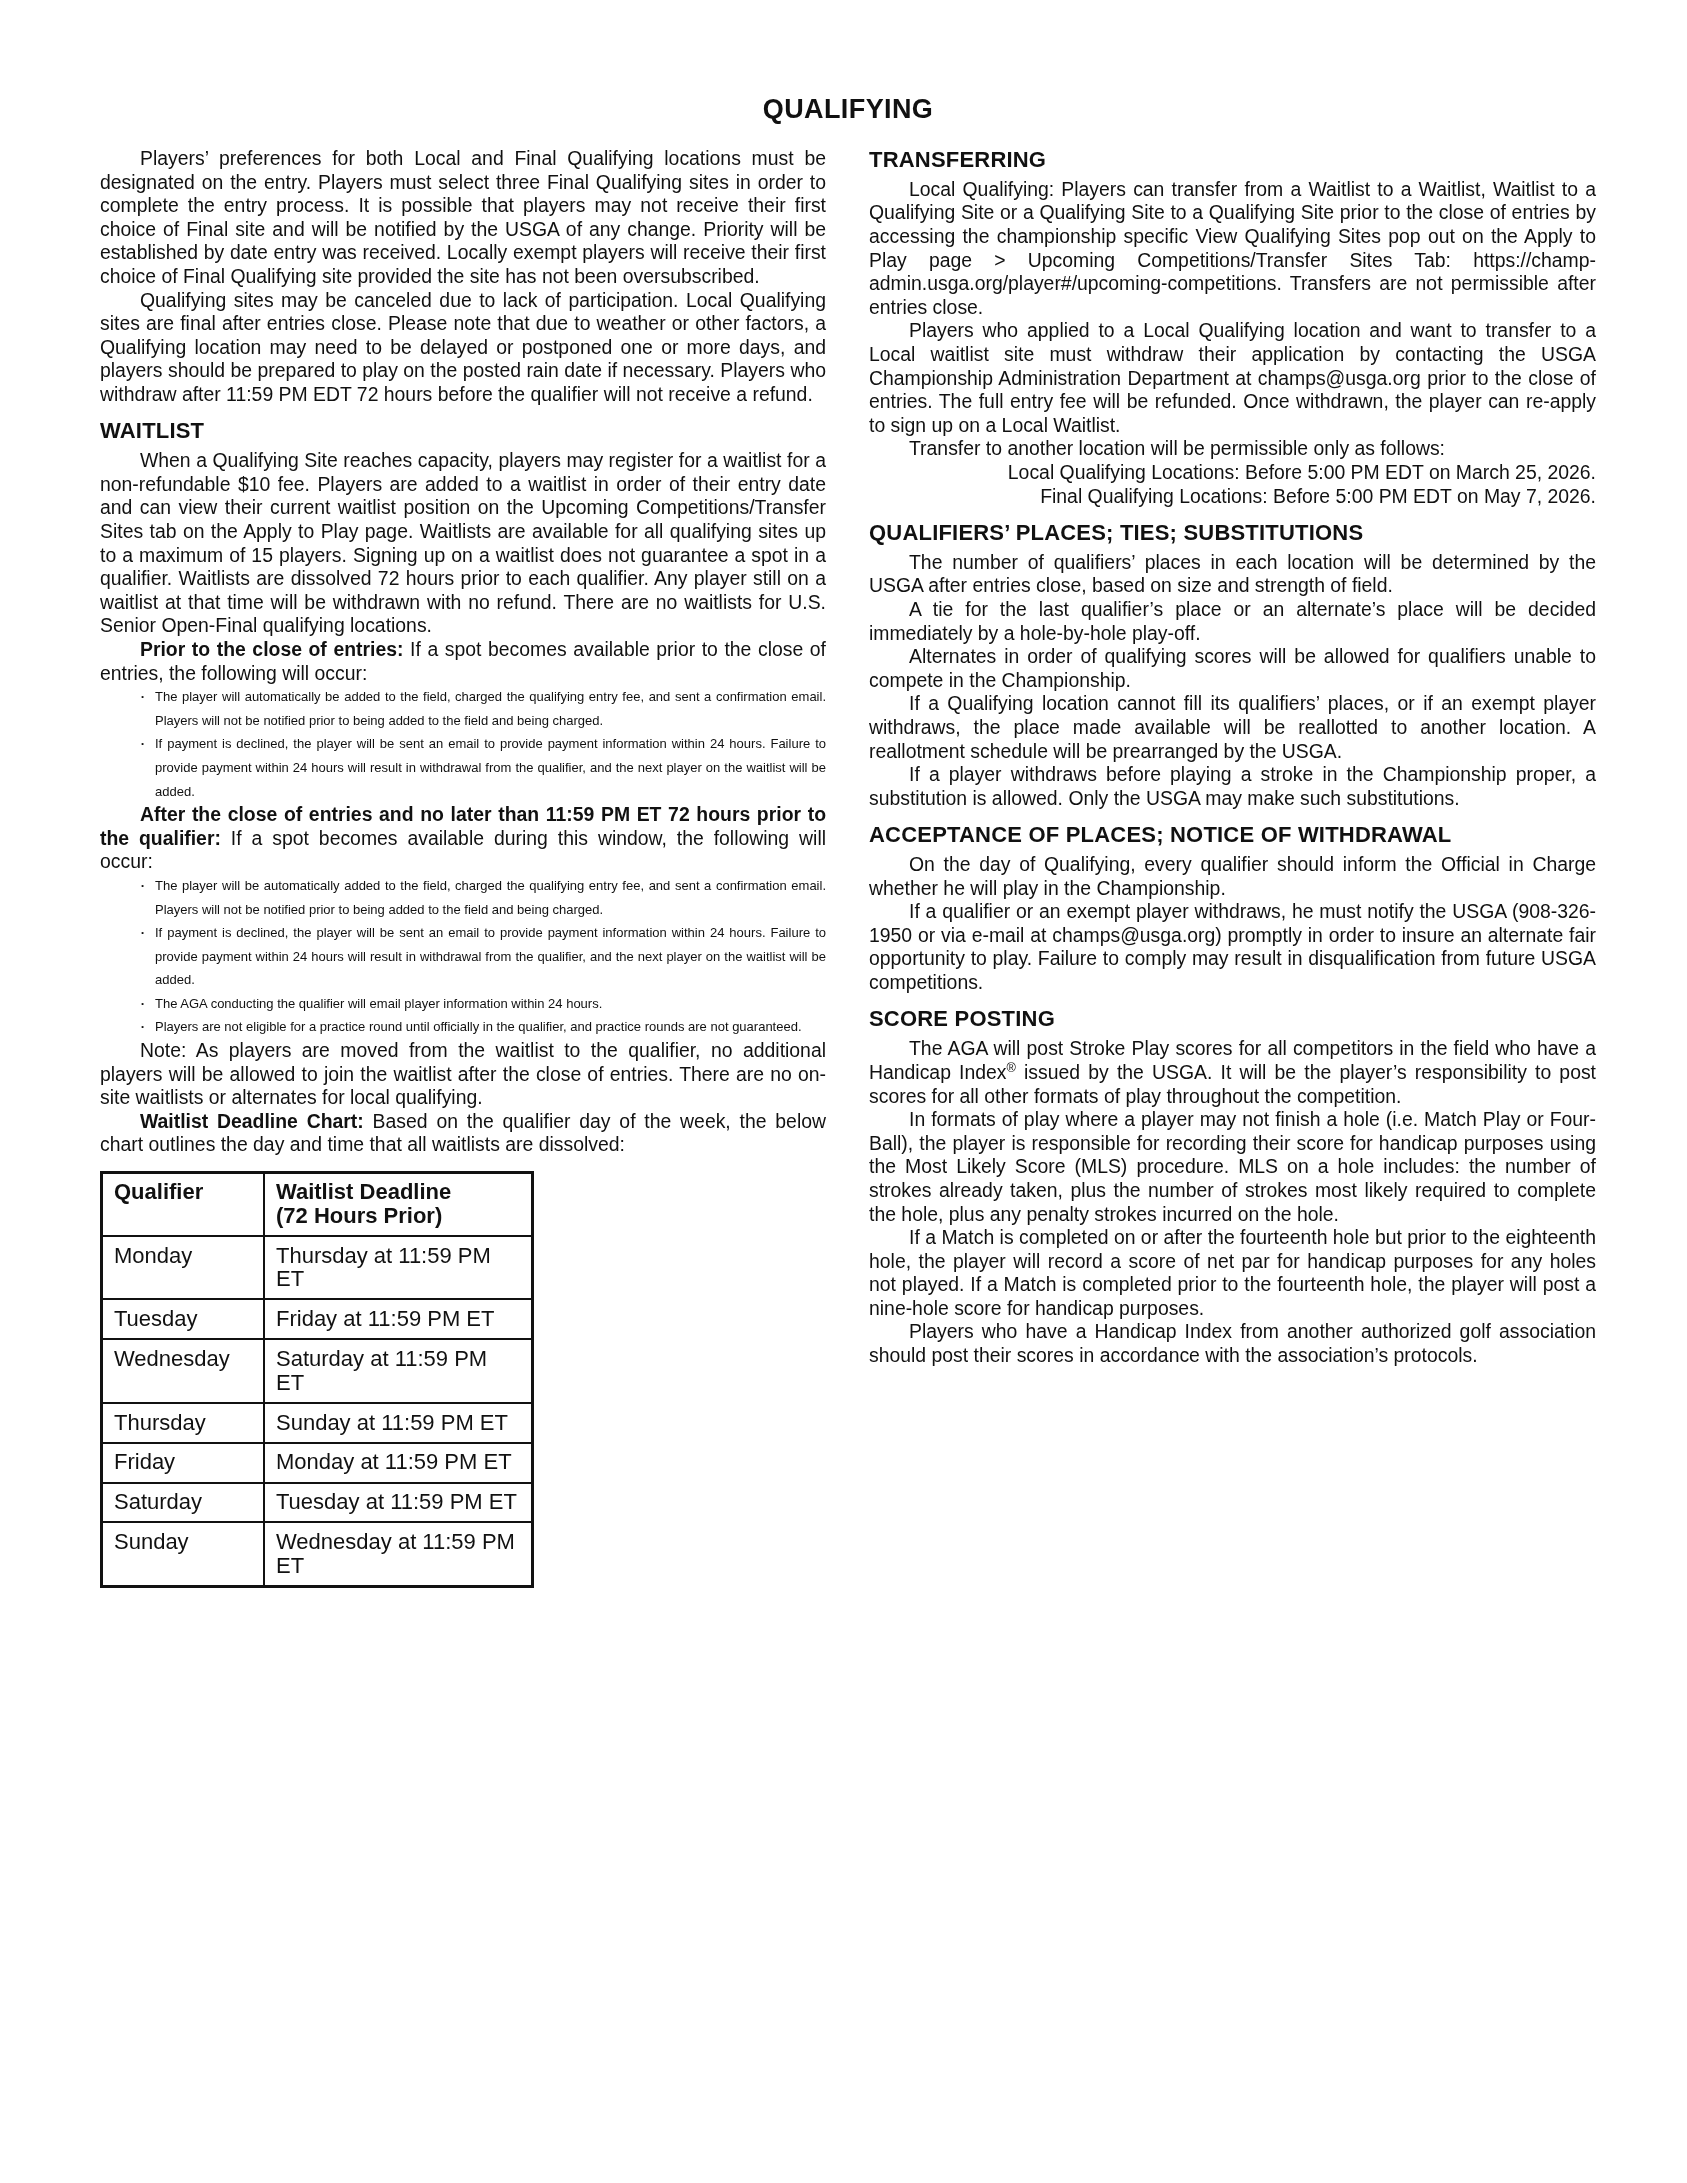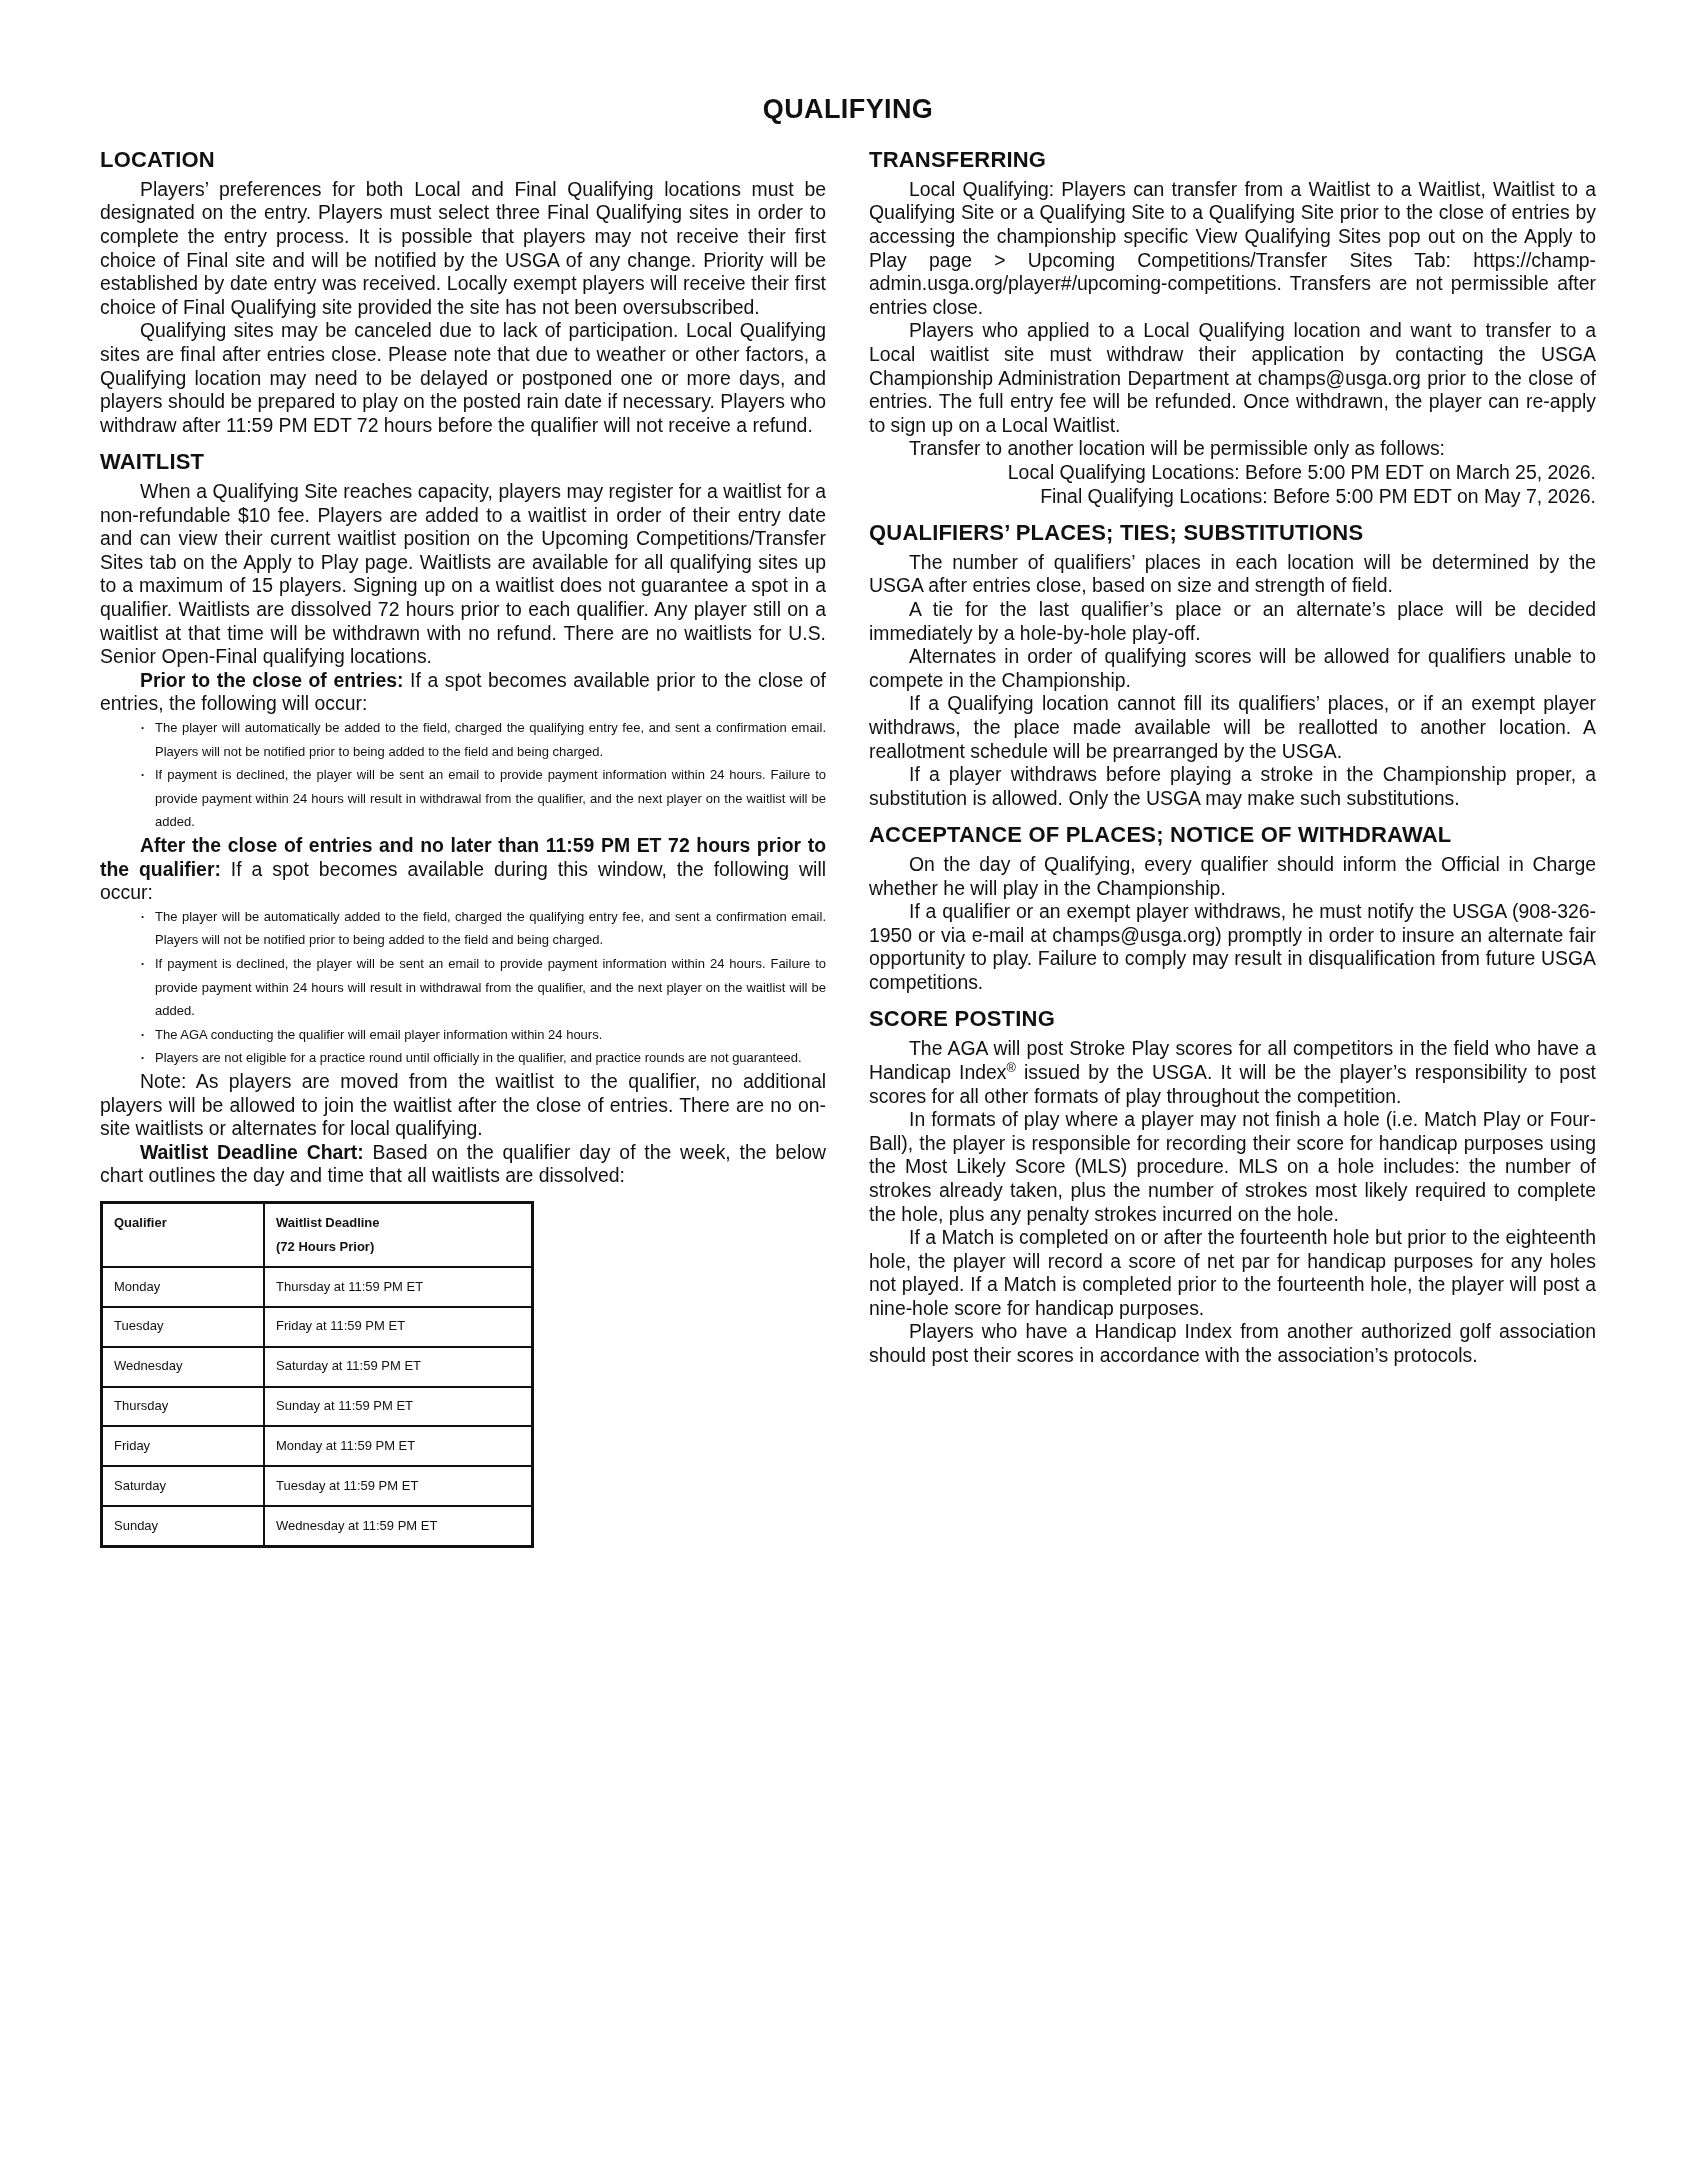--- a/index.html
+++ b/index.html
@@ -53,41 +53,40 @@
     font-size: 19.4px; line-height: 23.6px;
     margin: 0 0 0 81px; text-align: right;
   }
   table.wtable {
     border-collapse: collapse;
     border: 3.4px solid #111111;
     margin-top: 13.5px;
   }
   table.wtable th, table.wtable td {
     border: 2.5px solid #111111;
-    font-size: 13px; line-height: 23.6px;
+    font-size: 22px; line-height: 23.6px;
     text-align: left; vertical-align: top;
     padding: 6.7px 10px 7.6px 11px;
   }
   table.wtable th { font-weight: 700; }
   .cell-q { width: 139px; }
   .cell-d { width: 245px; }
   sup.reg { font-size: 12.7px; line-height: 0; vertical-align: super; }
 </style>
 </head>
 <body>
 
 <div class="page">
 
   <h1 class="doc-title">QUALIFYING</h1>
 
   <div class="columns">
 
     <div class="col col-left">
 
-      <h2 class="section">LOCATION</h2>
       <p class="body ind">Players’ preferences for both Local and Final Qualifying locations must be designated on the entry. Players must select three Final Qualifying sites in order to complete the entry process. It is possible that players may not receive their first choice of Final site and will be notified by the USGA of any change. Priority will be established by date entry was received. Locally exempt players will receive their first choice of Final Qualifying site provided the site has not been oversubscribed.</p>
       <p class="body ind">Qualifying sites may be canceled due to lack of participation. Local Qualifying sites are final after entries close. Please note that due to weather or other factors, a Qualifying location may need to be delayed or postponed one or more days, and players should be prepared to play on the posted rain date if necessary. Players who withdraw after 11:59 PM EDT 72 hours before the qualifier will not receive a refund.</p>
 
       <h2 class="section">WAITLIST</h2>
       <p class="body ind">When a Qualifying Site reaches capacity, players may register for a waitlist for a non-refundable $10 fee. Players are added to a waitlist in order of their entry date and can view their current waitlist position on the Upcoming Competitions/Transfer Sites tab on the Apply to Play page. Waitlists are available for all qualifying sites up to a maximum of 15 players. Signing up on a waitlist does not guarantee a spot in a qualifier. Waitlists are dissolved 72 hours prior to each qualifier. Any player still on a waitlist at that time will be withdrawn with no refund. There are no waitlists for U.S. Senior Open-Final qualifying locations.</p>
 
       <p class="body ind"><b class="lead">Prior to the close of entries:</b><span> If a spot becomes available prior to the close of entries, the following will occur:</span></p>
       <ul class="bullets">
         <li>The player will automatically be added to the field, charged the qualifying entry fee, and sent a confirmation email. Players will not be notified prior to being added to the field and being charged.</li>
         <li>If payment is declined, the player will be sent an email to provide payment information within 24 hours. Failure to provide payment within 24 hours will result in withdrawal from the qualifier, and the next player on the waitlist will be added.</li>

